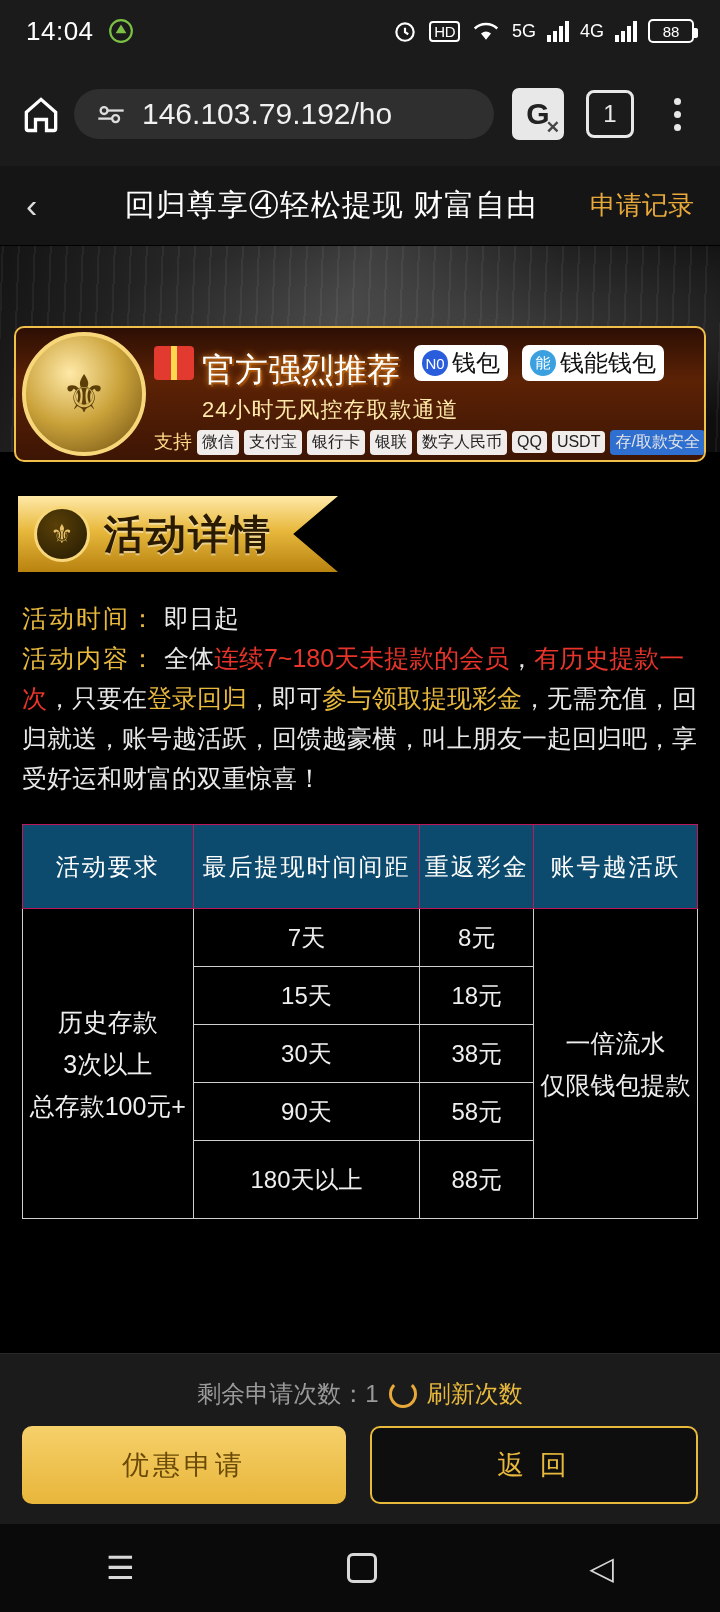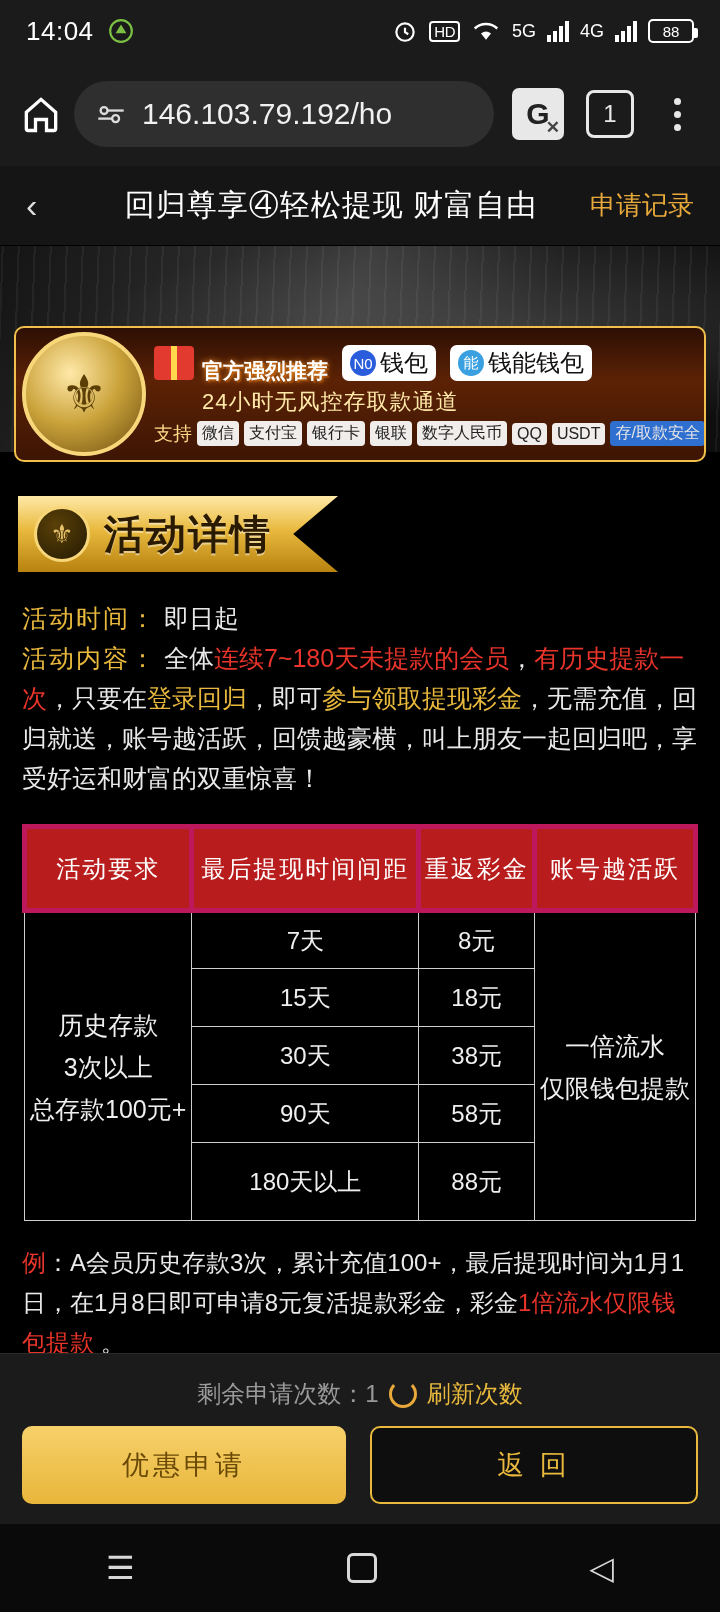--- a/index.html
+++ b/index.html
@@ -57,21 +57,21 @@
     background: #1b1b1b;
     display: flex;
     align-items: center;
     padding: 0 18px;
     gap: 10px;
     flex: 0 0 auto;
   }
   .home-ico { width: 46px; height: 46px; }
   .urlbox {
     flex: 1 1 auto;
-    height: 66px;
+    height: 50px;
     background: #2f2f2f;
     border-radius: 33px;
     display: flex;
     align-items: center;
     padding: 0 22px;
     gap: 16px;
     max-width: 420px;
   }
   .url-text {
     color: #f1f1f1; font-size: 30px; white-space: nowrap; overflow: hidden;
@@ -148,21 +148,21 @@
     background: radial-gradient(circle at 38% 32%, #ffe9a8, #caa23a 48%, #6c4d10 100%);
     border: 4px solid #f7d77a;
     display: flex; align-items: center; justify-content: center;
     color: #5b3f07; font-size: 52px;
   }
   .promo-mid { flex: 1 1 auto; padding: 6px 8px; }
   .promo-row1 { display: flex; align-items: center; gap: 8px;}
   .gift { width: 40px; height: 34px; background: #e23a2e; border-radius: 4px; position: relative;}
   .gift:after{content:"";position:absolute;left:17px;top:0;width:6px;height:34px;background:#ffd84d;}
   .promo-big {
-    font-size: 21px; font-weight: bold; color: #fff;
+    font-size: 33px; font-weight: normal; color: #fff;
     text-shadow: 0 0 6px #ff9a2a, 2px 2px 0 #8a3b00;
     margin-top: 15px;
   }
   .pill {
     display:inline-flex; align-items:center; gap:4px;
     background:#fff; border-radius: 7px; padding: 2px 8px;
     font-size: 24px; font-weight: normal; color:#111; margin-left: 6px;
   }
   .pill .dot{width:26px;height:26px;border-radius:50%;background:#2a5ddb;color:#fff;font-size:15px;
     display:flex;align-items:center;justify-content:center;}
@@ -210,25 +210,25 @@
 
   
   table.rules {
     margin: 26px 22px 0 22px;
     width: calc(100% - 44px);
     border-collapse: collapse;
     color: #fff;
     font-size: 24px;
   }
   table.rules th {
-    background: #b91c1c;
+    background: #0c4a6e;
     color: #fff;
     font-weight: normal;
     height: 84px;
-    border: 5px solid #be185d;
+    border: 1px solid #be185d;
     letter-spacing: 2px;
   }
   table.rules td {
     border: 1px solid #cfcfcf;
     text-align: center;
     height: 58px;
     color: #efefef;
   }
   td.tall { font-size: 25px; line-height: 42px; }
 
@@ -434,23 +434,20 @@
           <td>90天</td>
           <td>58元</td>
         </tr>
         <tr>
           <td style="height:78px">180天以上</td>
           <td style="height:78px">88元</td>
         </tr>
       </tbody>
         </table>
 
-      <div class="example">
-        <span class="hd">例</span><span>：A会员历史存款3次，累计充值100+，最后提现时间为1月1日，在1月8日即可申请8元复活提款彩金，彩金</span><span class="red">1倍流水仅限钱包提款</span><span> 。</span>
-      </div>
 
     </div>
   </div>
 
   <div class="bottombar">
     <div class="remain">
       <span>剩余申请次数：1</span>
       <span class="refresh-ico"></span>
       <span class="refresh-lbl">刷新次数</span>
     </div>

